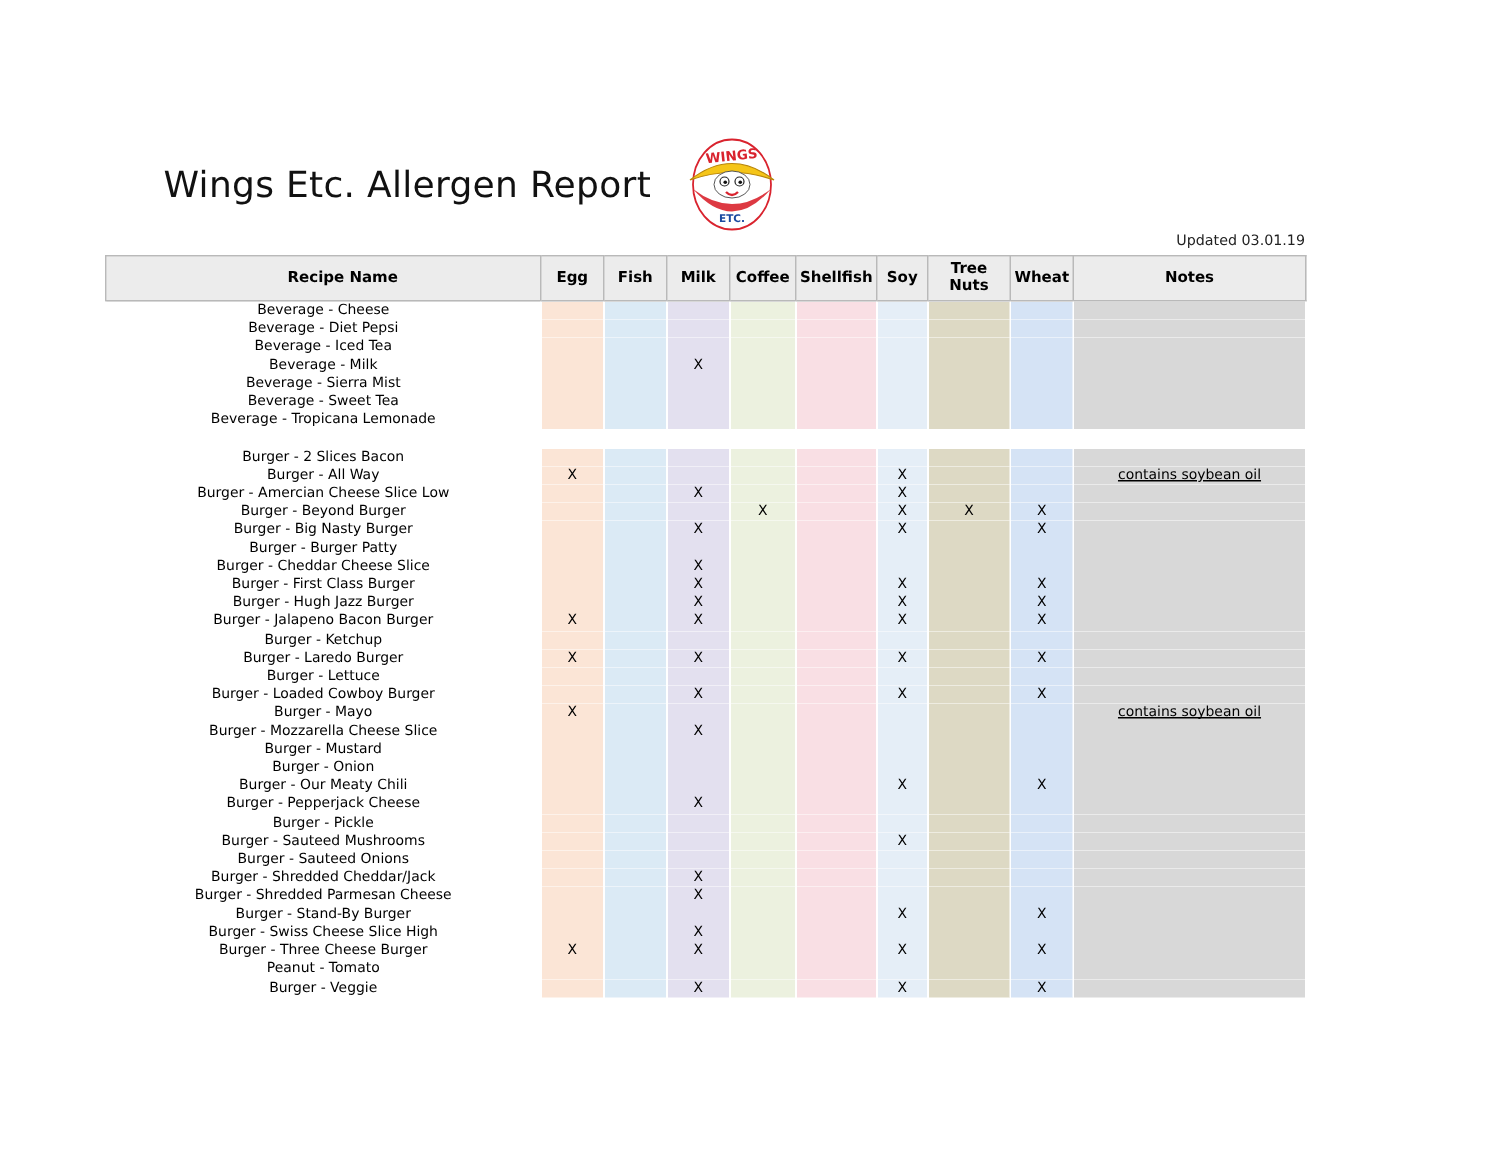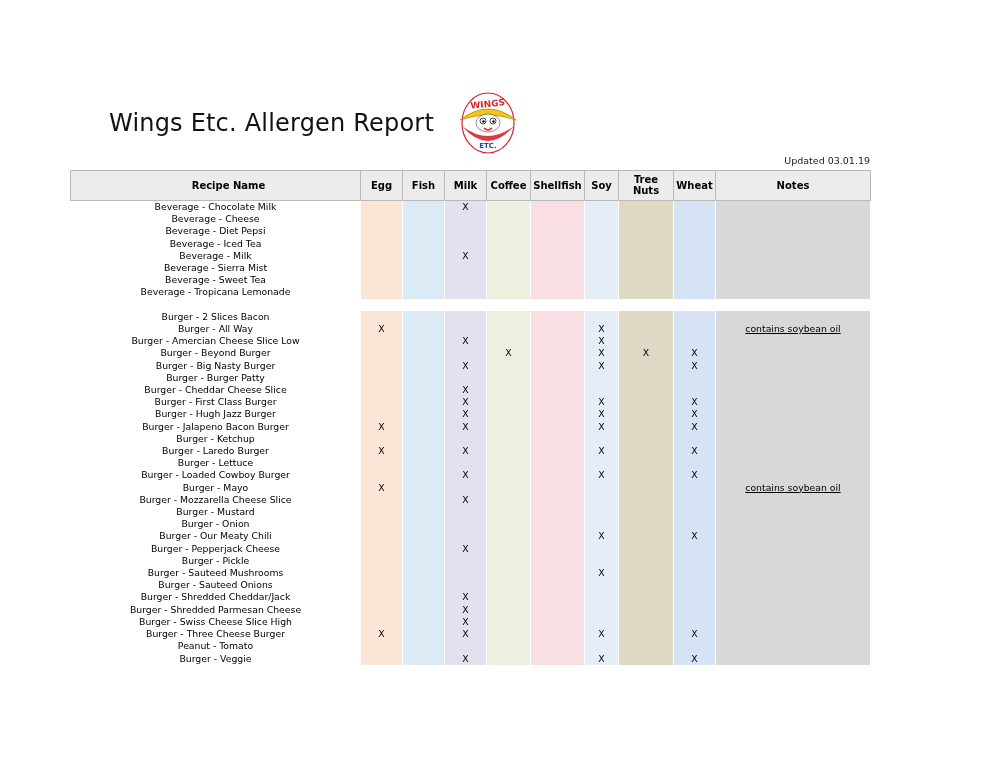--- a/index.html
+++ b/index.html
@@ -188,32 +188,20 @@
           <th>Coffee</th>
           <th>Shellfish</th>
           <th>Soy</th>
           <th>Tree Nuts</th>
           <th>Wheat</th>
           <th>Notes</th>
         </tr>
       </thead>
       <tbody id="table-body">
           <tr>
-            <td class="name">Beverage - Chocolate Milk</td>
-            <td class="c-egg"></td>
-            <td class="c-fish"></td>
-            <td class="c-milk">X</td>
-            <td class="c-peanut"></td>
-            <td class="c-shellfish"></td>
-            <td class="c-soy"></td>
-            <td class="c-treenuts"></td>
-            <td class="c-wheat"></td>
-            <td class="notes"></td>
-          </tr>
-          <tr>
             <td class="name">Beverage - Cheese</td>
             <td class="c-egg"></td>
             <td class="c-fish"></td>
             <td class="c-milk"></td>
             <td class="c-peanut"></td>
             <td class="c-shellfish"></td>
             <td class="c-soy"></td>
             <td class="c-treenuts"></td>
             <td class="c-wheat"></td>
             <td class="notes"></td>
@@ -584,20 +572,32 @@
           <tr>
             <td class="name">Burger - Shredded Parmesan Cheese</td>
             <td class="c-egg"></td>
             <td class="c-fish"></td>
             <td class="c-milk">X</td>
             <td class="c-peanut"></td>
             <td class="c-shellfish"></td>
             <td class="c-soy"></td>
             <td class="c-treenuts"></td>
             <td class="c-wheat"></td>
+            <td class="notes"></td>
+          </tr>
+          <tr>
+            <td class="name">Burger - Stand-By Burger</td>
+            <td class="c-egg"></td>
+            <td class="c-fish"></td>
+            <td class="c-milk"></td>
+            <td class="c-peanut"></td>
+            <td class="c-shellfish"></td>
+            <td class="c-soy">X</td>
+            <td class="c-treenuts"></td>
+            <td class="c-wheat">X</td>
             <td class="notes"></td>
           </tr>
           <tr>
             <td class="name">Burger - Swiss Cheese Slice High</td>
             <td class="c-egg"></td>
             <td class="c-fish"></td>
             <td class="c-milk">X</td>
             <td class="c-peanut"></td>
             <td class="c-shellfish"></td>
             <td class="c-soy"></td>

